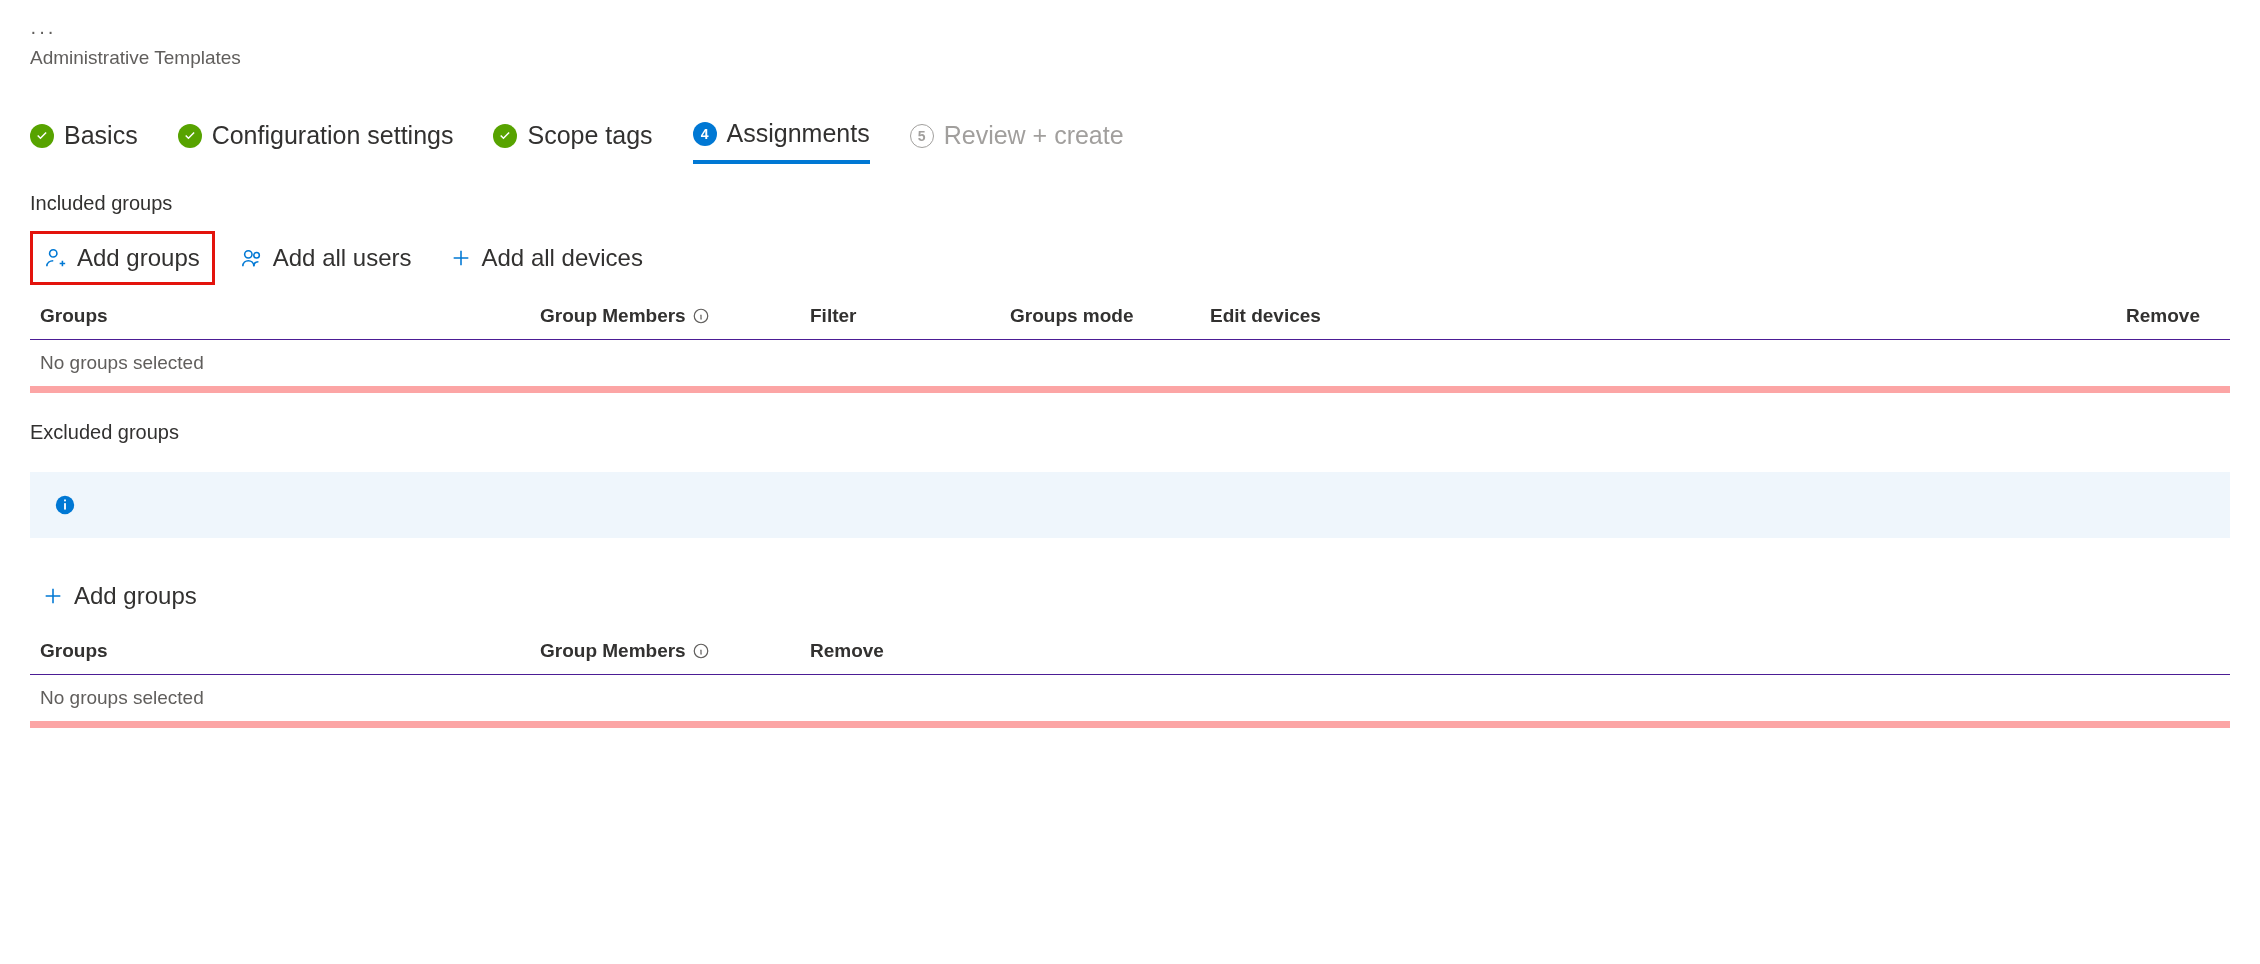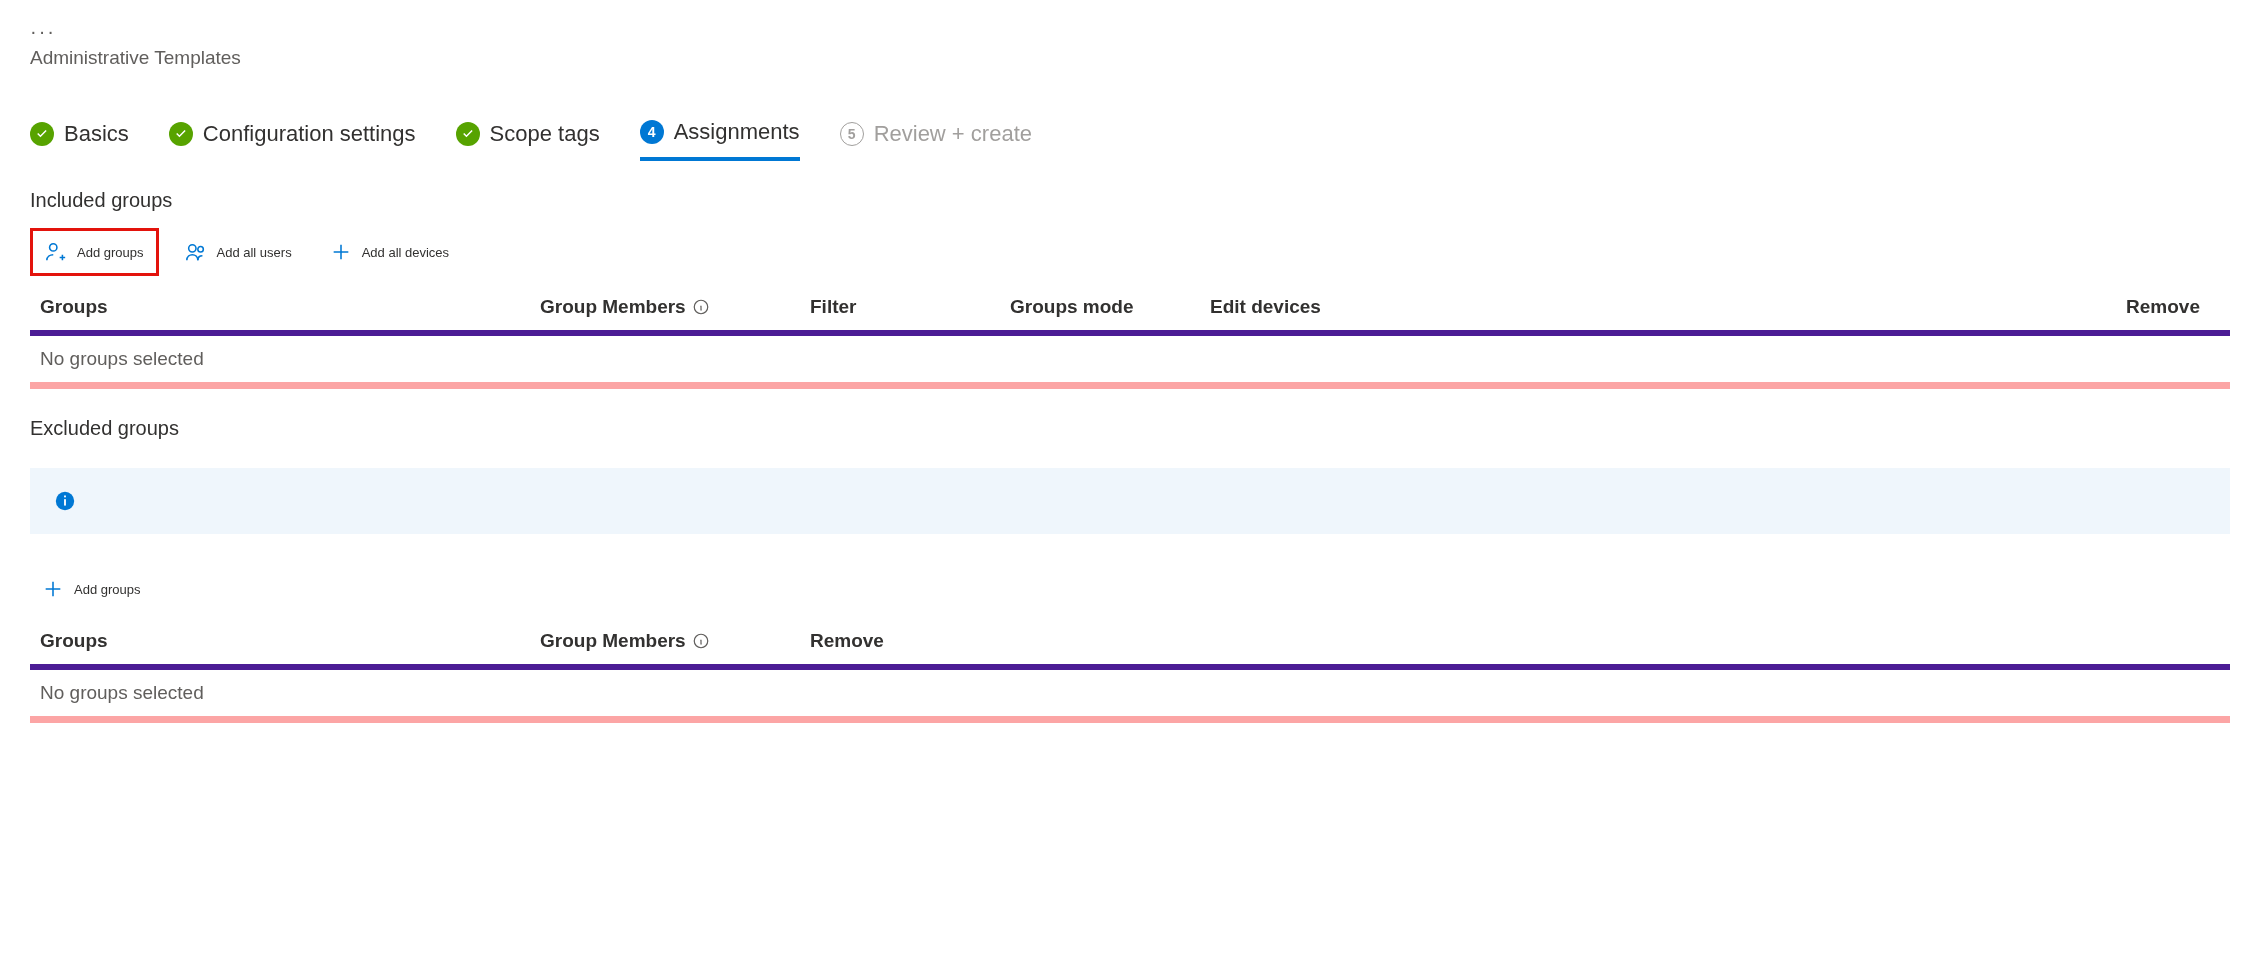--- a/index.html
+++ b/index.html
@@ -58,21 +58,21 @@
     color: #fff;
   }
   .step-circle.done { background: #57a300; }
   .step-circle.done svg { width: 14px; height: 14px; fill: #fff; }
   .step-circle.current { background: #0078d4; color: #fff; }
   .step-circle.pending {
     background: #fff;
     border: 1px solid #a19f9d;
     color: #a19f9d;
   }
-  .step-label { font-size: 22px; color: #323130; }
+  .step-label { font-size: 25px; color: #323130; }
   .step.active .step-label { font-weight: 400; }
   .step.pending .step-label { color: #a19f9d; }
 
   .section-heading {
     font-size: 20px;
     margin-top: 28px;
     color: #323130;
   }
 
   .action-bar {
@@ -81,42 +81,42 @@
     margin-top: 16px;
     align-items: center;
   }
   .action-btn {
     display: flex;
     align-items: center;
     gap: 10px;
     background: none;
     border: none;
     color: #323130;
-    font-size: 13px;
+    font-size: 24px;
     padding: 10px 12px;
     cursor: pointer;
     font-family: inherit;
   }
   .action-btn .icon { color: #0078d4; }
   .action-btn.highlighted {
     border: 3px solid #e3130c;
   }
   .icon svg { width: 22px; height: 22px; display: block; }
 
   .table {
     margin-top: 8px;
     width: 100%;
   }
   .thead, .trow {
     display: flex;
     padding: 12px 10px;
     align-items: center;
   }
   .thead {
-    border-bottom: 6px solid #4c1d95;
+    border-bottom: 1px solid #4c1d95;
     font-weight: 600;
     font-size: 19px;
   }
   .trow {
     border-bottom: 7px solid #fca5a5;
     color: #605e5c;
     font-size: 19px;
   }
   .col { padding-right: 20px; }
   .col.groups { flex: 0 0 500px; }

